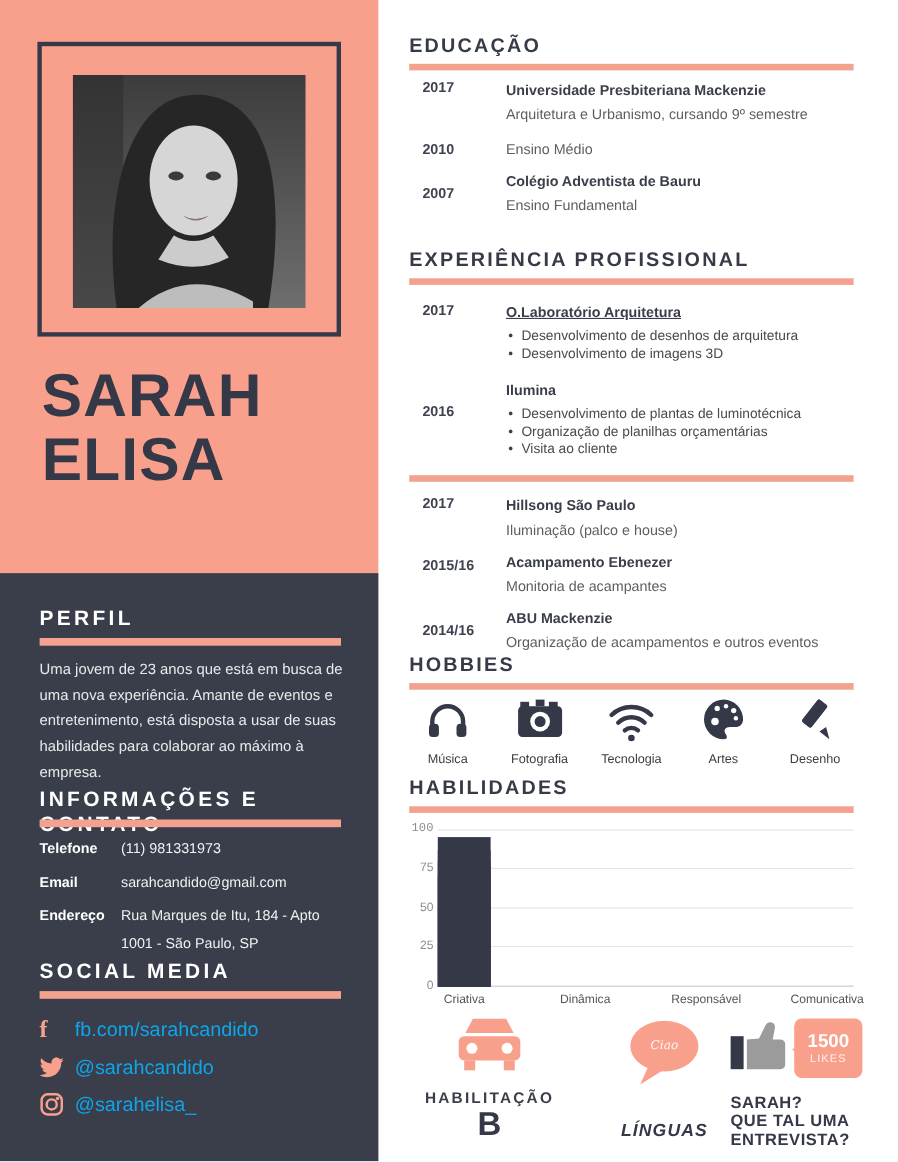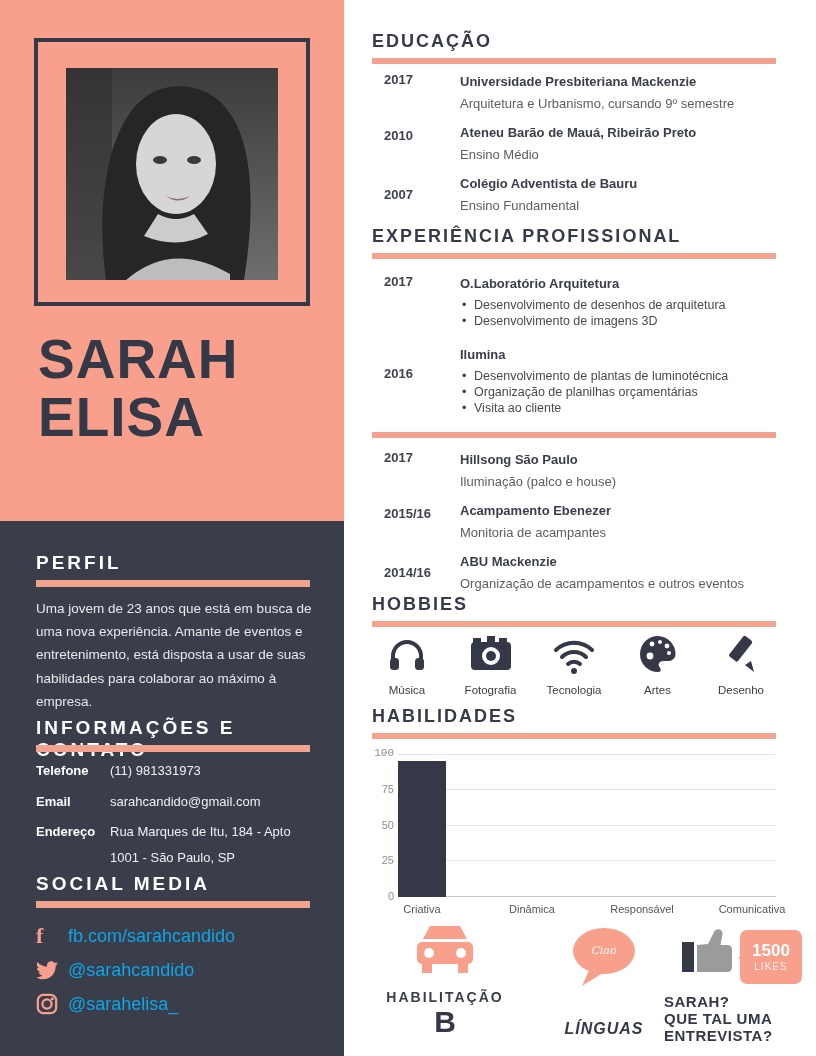--- a/index.html
+++ b/index.html
@@ -77,21 +77,21 @@
   .col-license{left:8px;width:130px;}
   .col-langs{left:162px;width:140px;gap:28px;}
   .col-cta{left:292px;width:112px;align-items:flex-start;text-align:left;}
   .license-label{margin-top:9px;font-size:14px;font-weight:bold;letter-spacing:2px;color:#3A3E4A;}
   .license-value{font-size:30px;font-weight:bold;color:#343847;line-height:1;margin-top:2px;}
   .langs-h{margin-top:4px;font-size:16px;font-weight:bold;letter-spacing:1px;color:#343847;font-style:italic;}
   .langs-item{font-size:13px;color:#3f3f3f;line-height:1.55;}
   .bubble-wrap{position:relative;width:76px;height:62px;}
   .bubble-text{position:absolute;left:0;top:18px;width:76px;text-align:center;
                font-family:"DejaVu Serif", serif;font-style:italic;font-size:11px;color:rgba(255,255,255,0.9);}
-  .cta-iconrow{display:flex;align-items:flex-end;margin-left:18px;}
+  .cta-iconrow{display:flex;align-items:flex-start;}
   .likes-badge{margin-left:8px;position:relative;width:62px;height:54px;background:#F9A08D;border-radius:7px;
                display:flex;flex-direction:column;align-items:center;justify-content:center;color:#fff;}
   .likes-badge::before{content:"";position:absolute;left:-8px;top:22px;border:6px solid transparent;
                        border-right:10px solid #F9A08D;}
   .likes-value{font-size:17px;font-weight:bold;line-height:1.1;}
   .likes-label{font-size:10px;letter-spacing:1px;color:rgba(255,255,255,0.85);}
   .cta-lines{margin-top:10px;font-size:15px;font-weight:bold;letter-spacing:0.5px;
              color:#343847;line-height:1.12;}
 </style>
 </head>
@@ -192,40 +192,39 @@
       <div class="entry">
         <div class="entry-year">2017</div>
         <div>
           <div class="entry-title">Universidade Presbiteriana Mackenzie</div>
           <div class="entry-sub">Arquitetura e Urbanismo, cursando 9º semestre</div>
         </div>
       </div>
       <div class="entry">
         <div class="entry-year year-pad" style="padding-top:5px;">2010</div>
         <div>
-          <div class="entry-title">Ateneu Barão de Mauá, Ribeirão Preto</div>
           <div class="entry-sub">Ensino Médio</div>
         </div>
       </div>
       <div class="entry">
         <div class="entry-year" style="padding-top:13px;">2007</div>
         <div>
           <div class="entry-title">Colégio Adventista de Bauru</div>
           <div class="entry-sub">Ensino Fundamental</div>
         </div>
       </div>
     </div>
 
     <div class="sec-h" style="top:226px;">EXPERIÊNCIA PROFISSIONAL</div>
     <div class="sec-line" style="top:253px;"></div>
     <div class="exp-entries">
       <div class="entry">
         <div class="entry-year" style="padding-top:6px;">2017</div>
         <div>
-          <div class="entry-title" style="padding-top:6px;">O.Laboratório Arquitetura</div>
+          <div class="entry-title" style="padding-top:6px;text-decoration:underline;">O.Laboratório Arquitetura</div>
           <ul class="bullets">
             <li>Desenvolvimento de desenhos de arquitetura</li>
             <li>Desenvolvimento de imagens 3D</li>
           </ul>
         </div>
       </div>
       <div class="entry">
         <div class="entry-year" style="padding-top:21px;">2016</div>
         <div>
           <div class="entry-title">Ilumina</div>

